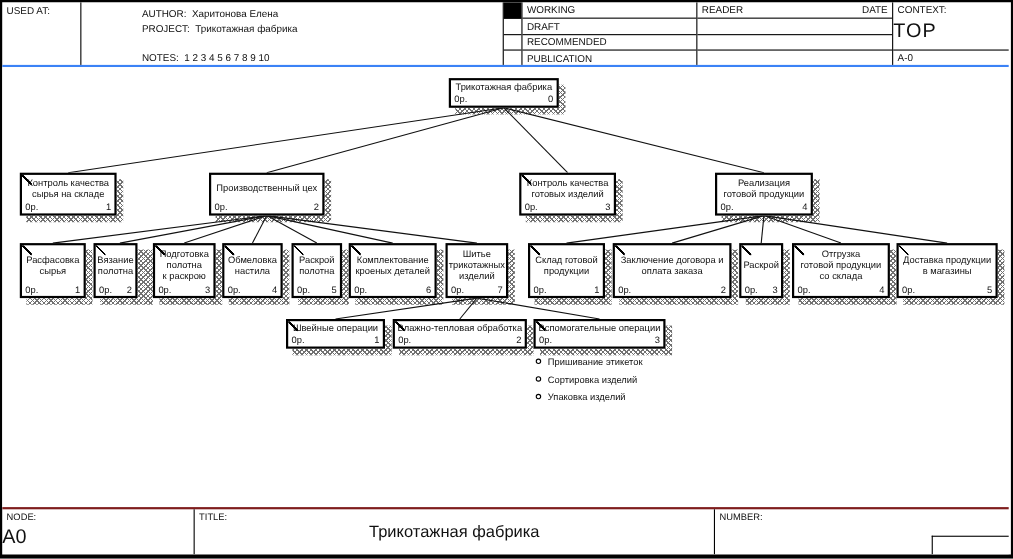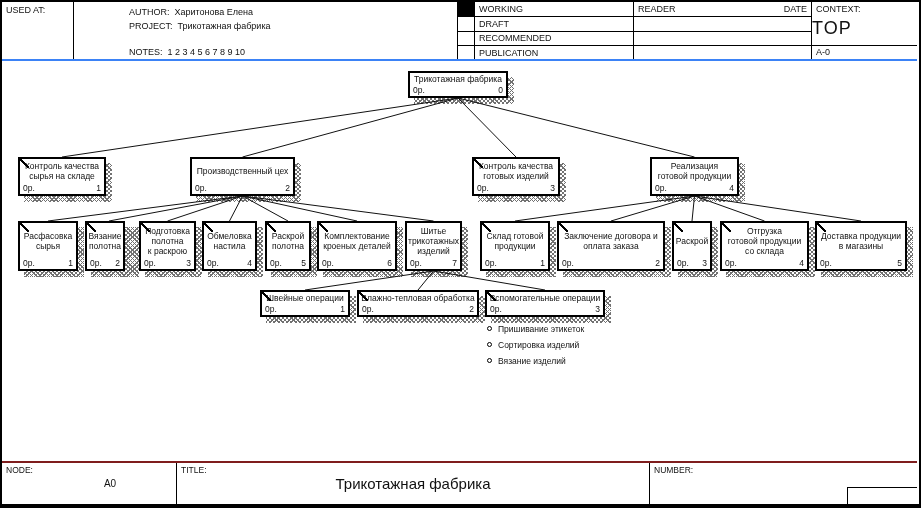--- a/index.html
+++ b/index.html
@@ -53,21 +53,21 @@
                    border-radius:50%; margin:2px 6px 0 0; }
 
   
   #kit-footer { position:absolute; left:0; top:459px; width:915px; height:43px;
                 border-top:2px solid #7f1d1d; font-size:9px; }
   .fcell { position:absolute; top:0; height:100%; padding:2px 4px; }
   #f-node  { left:0; width:175px; border-right:1px solid #000; }
   #f-title { left:175px; width:473px; border-right:1px solid #000; }
   #f-number{ left:648px; width:267px; }
   .fcell .small-lbl { font-size:8.5px; }
-  #f-node .node-val { position:absolute; top:15px; left:0; width:100%; text-align:center; font-size:10px;margin-left:21px; }
+  #f-node .node-val { position:absolute; top:15px; left:0; width:100%; text-align:left; font-size:18px; }
   #f-title .title-val { position:absolute; top:12px; left:0; width:100%; text-align:center; font-size:15px; }
   #number-page-box { position:absolute; right:0; bottom:0; width:70px; height:17px;
                      border-left:1px solid #000; border-top:1px solid #000; background:#fff; }
 </style>
 </head>
 <body>
 
 <div id="frame">
 
   <div id="kit-header">
@@ -140,21 +140,21 @@
         <div class="bullet-item">
           <span class="bullet-marker"></span>
           <span>Пришивание этикеток</span>
         </div>
         <div class="bullet-item">
           <span class="bullet-marker"></span>
           <span>Сортировка изделий</span>
         </div>
         <div class="bullet-item">
           <span class="bullet-marker"></span>
-          <span>Вязание изделий</span>
+          <span>Упаковка изделий</span>
         </div>
       </div>
   <div class="pshadow" style="left: 412px; top: 16px; width: 100px; height: 27px;"></div>
       <div class="pbox" style="left: 406px; top: 10px; width: 100px; height: 27px;">
         <div class="plabel">Трикотажная фабрика</div>
         <div class="prow">
           <span>0р.</span>
           <span>0</span>
         </div>
       </div>

